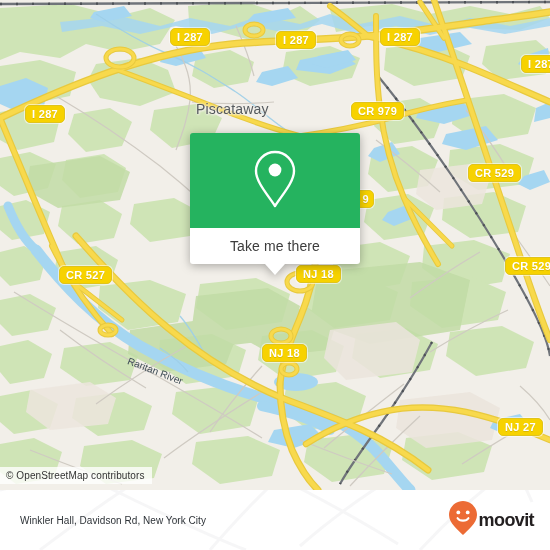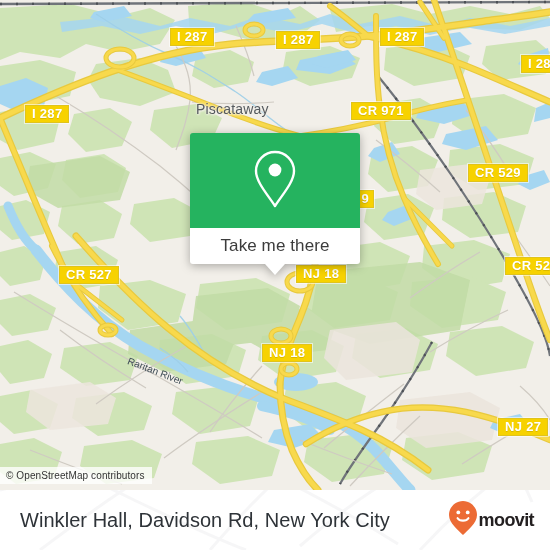--- a/index.html
+++ b/index.html
@@ -41,23 +41,23 @@
     font-size: 10px;
     color: #3d4b55;
     font-style: normal;
   }
 
   
   .shield {
     position: absolute;
     background: #f7d200;
     border: 1px solid #e0c31d;
-    border-radius: 0;
+    border-radius: 5px;
     color: #ffffff;
-    font-size: 13px;
+    font-size: 11px;
     font-weight: bold;
     line-height: 16px;
     height: 18px;
     padding: 0 6px;
     text-align: center;
     letter-spacing: .3px;
     white-space: nowrap;
     box-shadow: 0 0 0 1px rgba(255,255,255,.55);
     text-shadow: 0 1px 0 rgba(0,0,0,.12);
   }
@@ -90,21 +90,21 @@
     align-items: center;
     justify-content: center;
   }
   #popup-footer {
     background: #ffffff;
     height: 36px;
     border-radius: 0 0 3px 3px;
     display: flex;
     align-items: center;
     justify-content: center;
-    font-size: 17px;
+    font-size: 14px;
     color: #3c3c3c;
     letter-spacing: .1px;
   }
   #popup-tail {
     position: absolute;
     left: 50%;
     top: 131px;
     margin-left: -10px;
     width: 0; height: 0;
     border-left: 10px solid transparent;
@@ -126,21 +126,21 @@
     position: absolute;
     left: 0; top: -300px;
     width: 550px; height: 360px;
     opacity: .055;
     pointer-events: none;
   }
   #bottom-title {
     position: relative;
     z-index: 2;
     margin-left: 20px;
-    font-size: 20px;
+    font-size: 10px;
     color: #2e3338;
     letter-spacing: .05px;
     white-space: nowrap;
   }
   #brand {
     position: absolute;
     right: 16px; top: 50%;
     transform: translateY(-50%);
     z-index: 3;
     display: flex;
@@ -381,21 +381,21 @@
 
     <div class="maplabel place-label" style="left:196px; top:101px;">Piscataway</div>
 
     <div class="maplabel river-label" style="left:128px; top:355px; transform:rotate(21deg); transform-origin:left center;">Raritan River</div>
 
     <div class="shield" style="left:170px; top:28px;">I 287</div>
     <div class="shield" style="left:276px; top:31px;">I 287</div>
     <div class="shield" style="left:380px; top:28px;">I 287</div>
     <div class="shield" style="left:521px; top:55px;">I 287</div>
     <div class="shield" style="left:25px;  top:105px;">I 287</div>
-    <div class="shield" style="left:351px; top:102px;">CR 971</div>
+    <div class="shield" style="left:351px; top:102px;">CR 979</div>
     <div class="shield" style="left:468px; top:164px;">CR 529</div>
     <div class="shield" style="left:505px; top:257px;">CR 529</div>
     <div class="shield" style="left:28px;  top:266px;margin-left:31px;">CR 527</div>
     <div class="shield" style="left:296px; top:265px;">NJ 18</div>
     <div class="shield" style="left:262px; top:344px;">NJ 18</div>
     <div class="shield" style="left:498px; top:418px;">NJ 27</div>
 
     <div class="shield" style="left:352px; top:190px; width:22px; padding:0; overflow:hidden; text-align:right; padding-right:4px;">9</div>
 
     <div id="attribution">© OpenStreetMap contributors</div>

